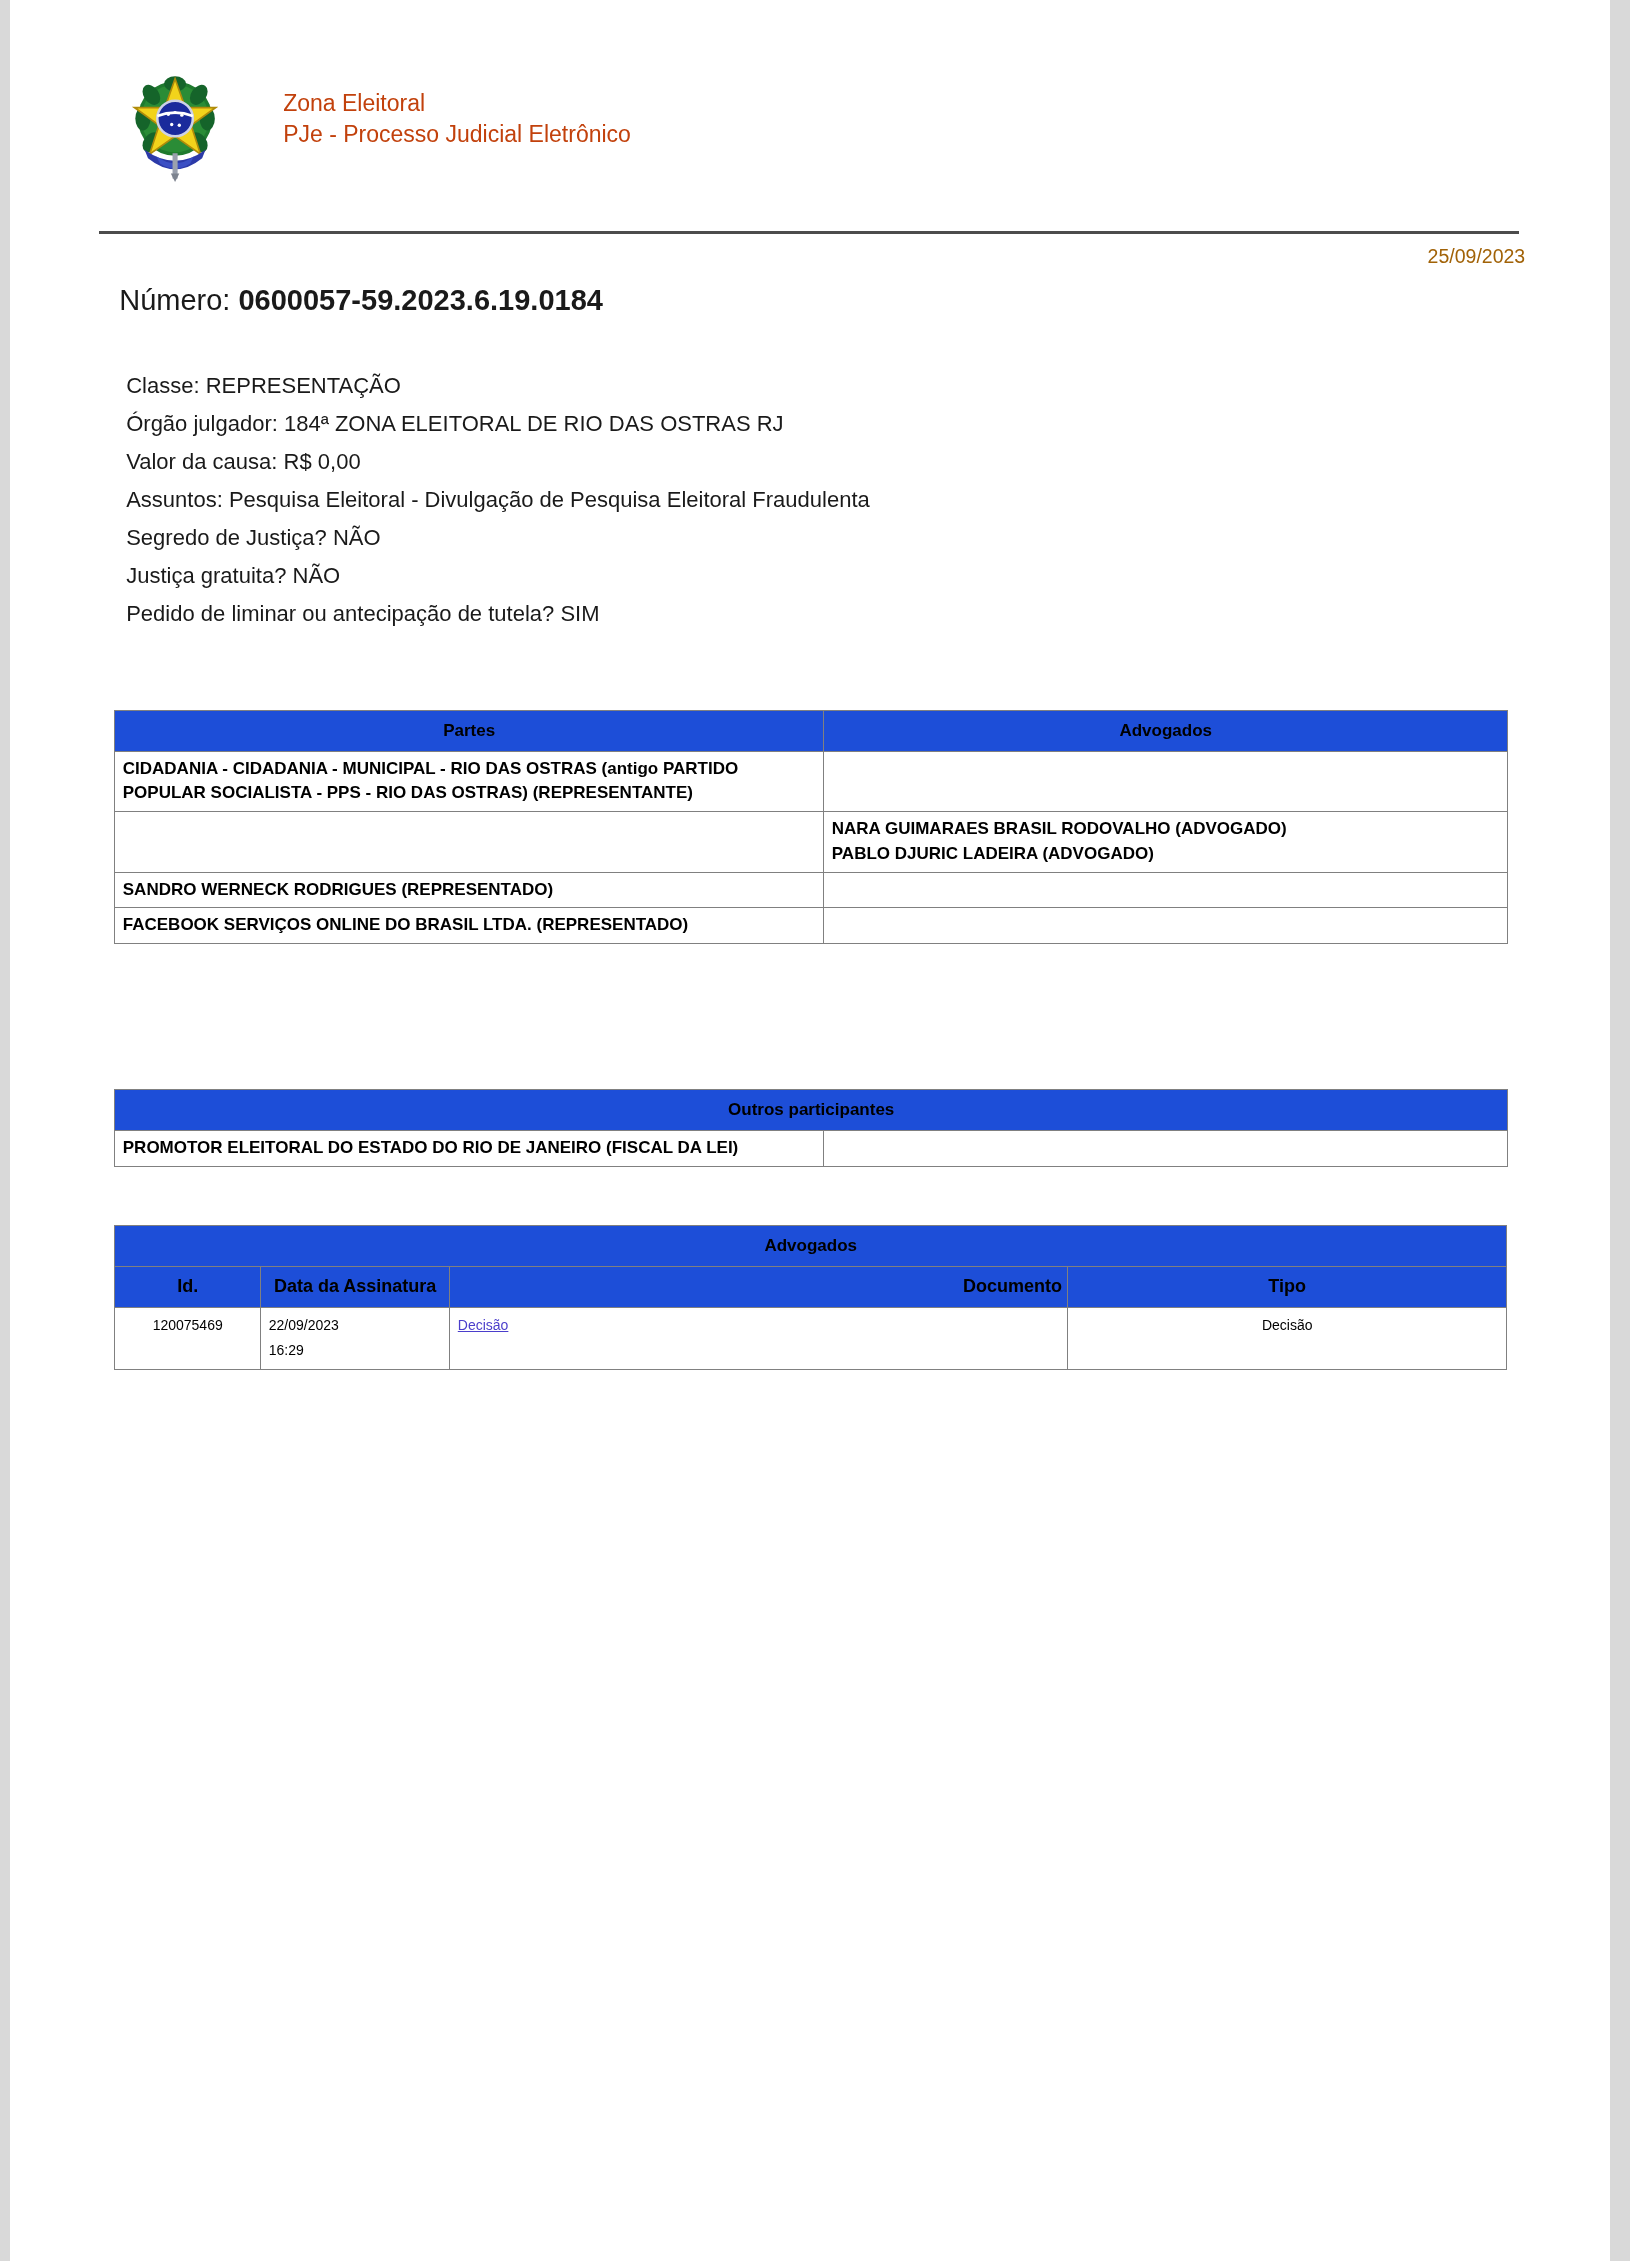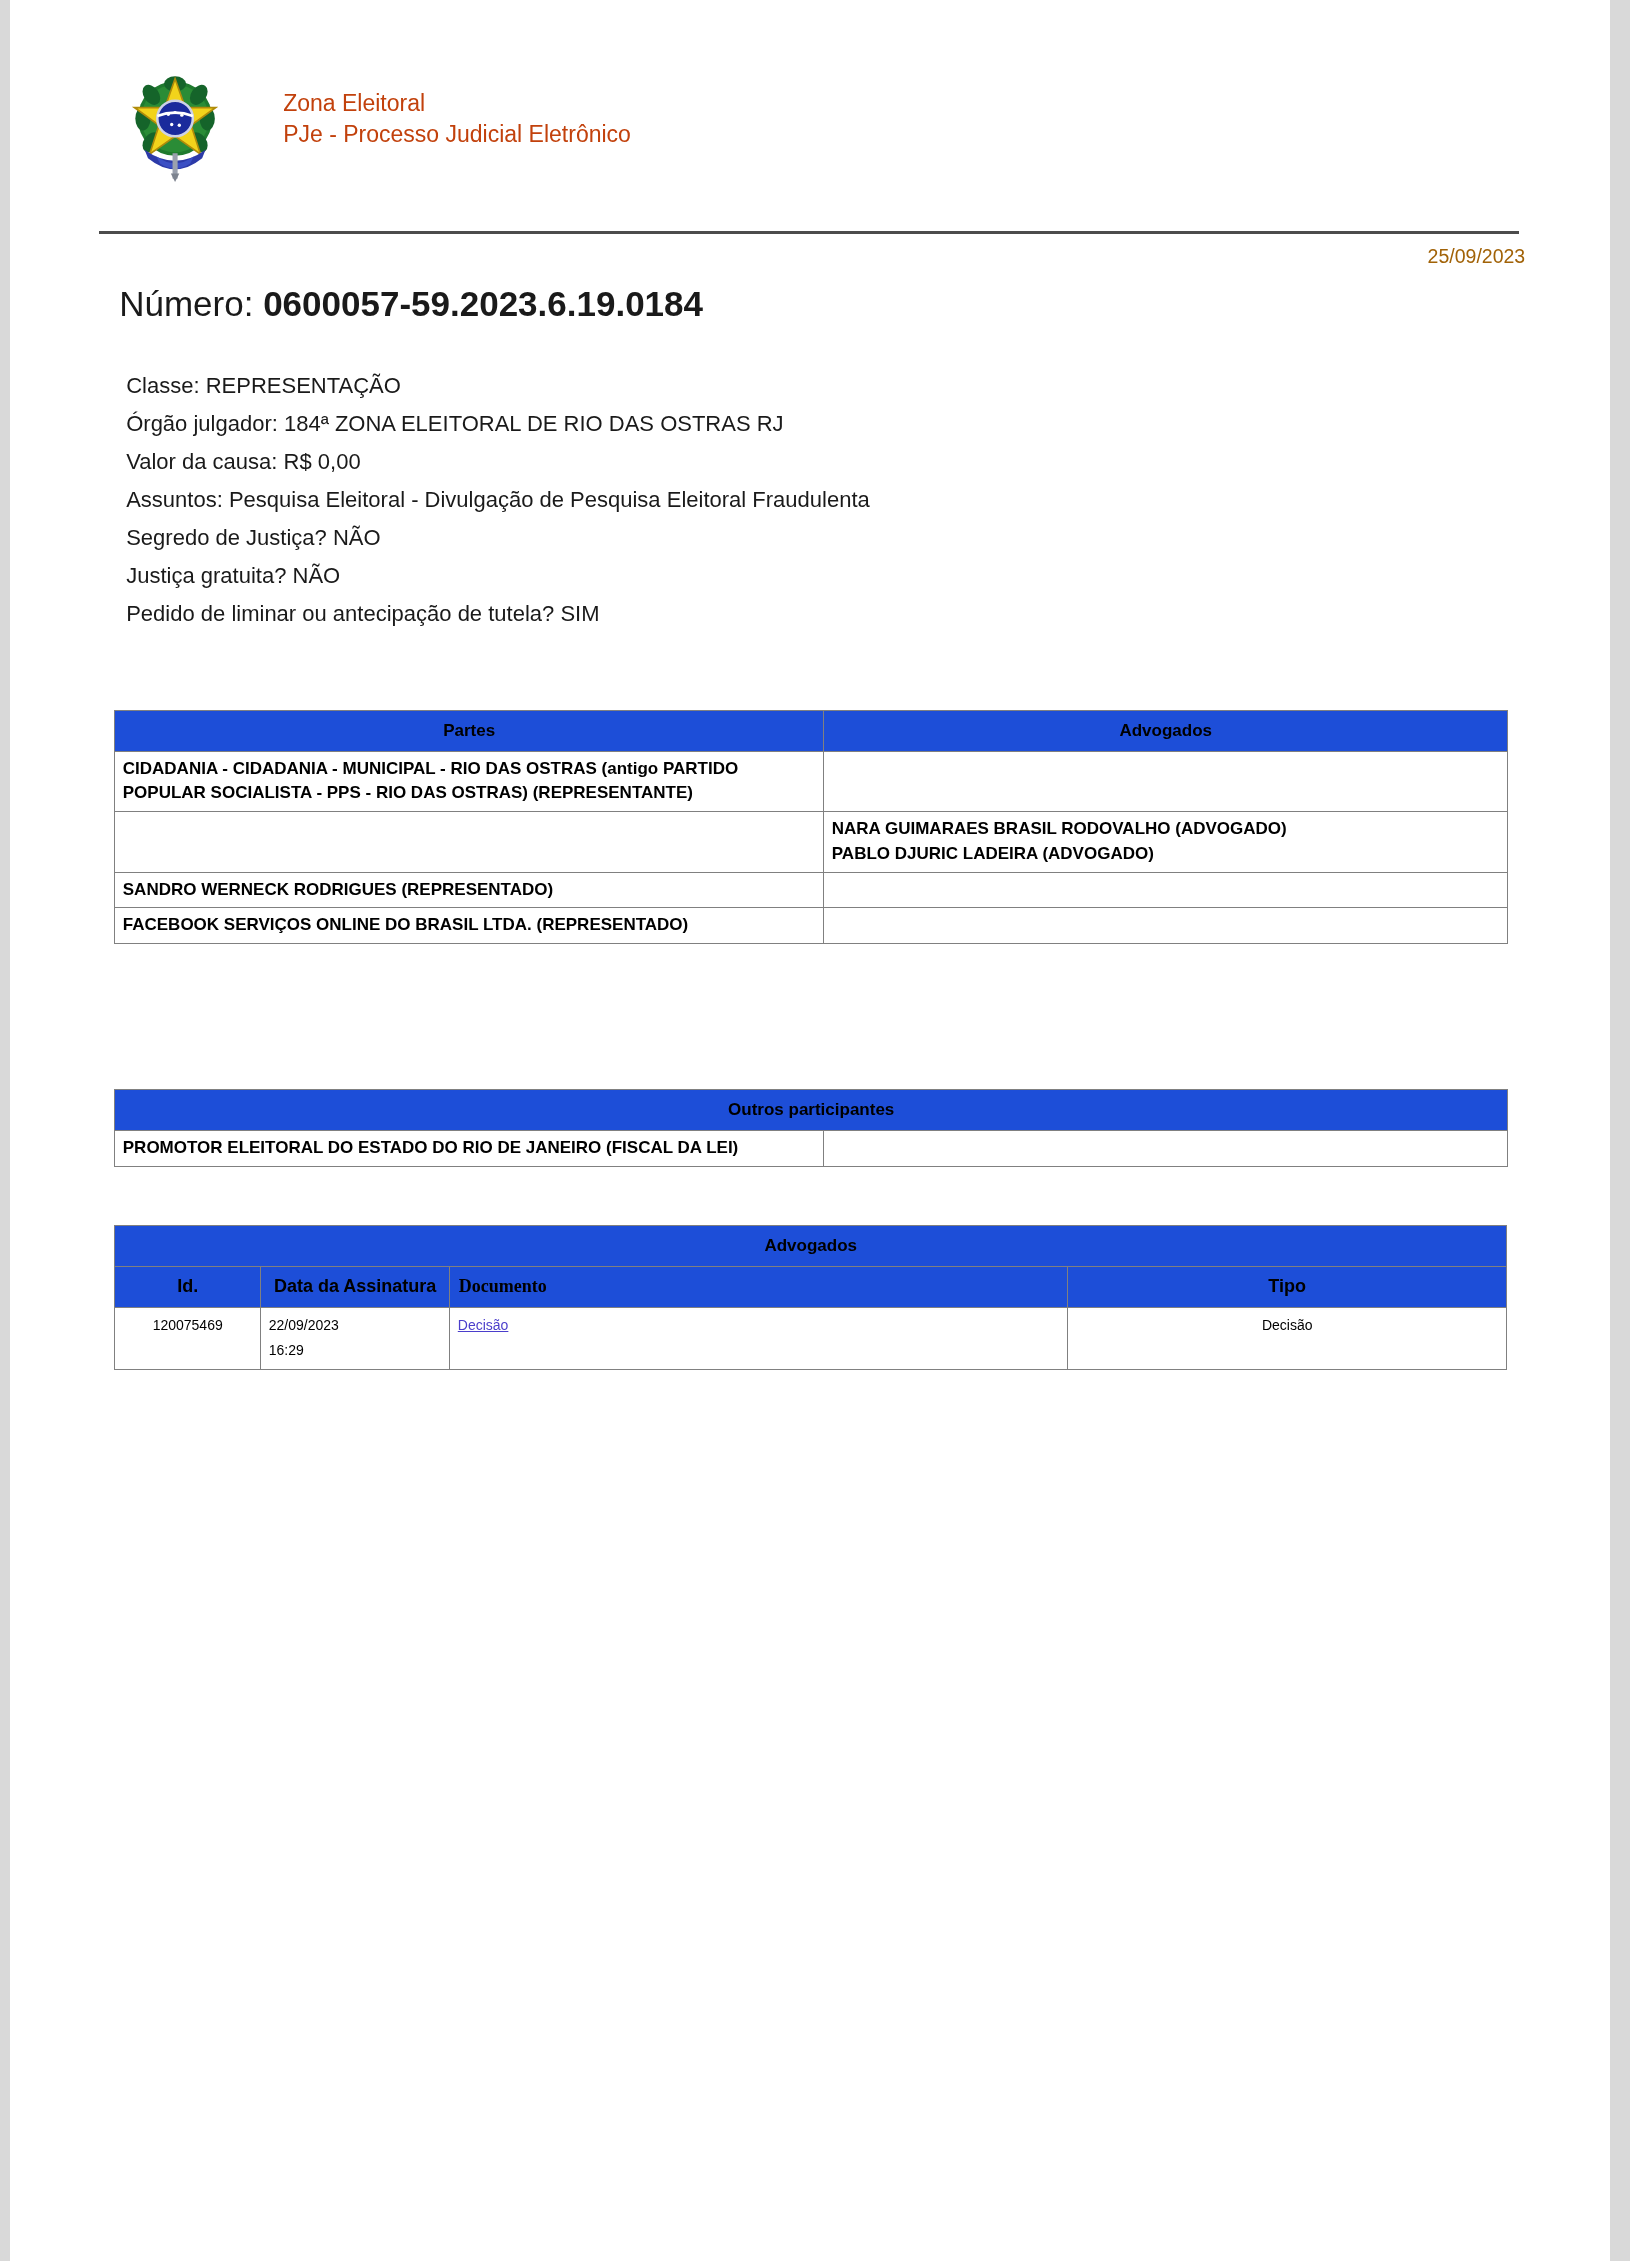--- a/index.html
+++ b/index.html
@@ -64,21 +64,21 @@
     top: 245px;
     font-size: 19.5px;
     color: #a16207;
   }
 
   
   .numero {
     position: absolute;
     left: 109px;
     top: 284px;
-    font-size: 35px;
+    font-size: 29px;
     color: #1a1a1a;
     white-space: nowrap;
   }
   .numero b { font-weight: bold; }
 
   .meta {
     position: absolute;
     left: 116px;
     top: 367px;
     font-size: 22px;
@@ -120,21 +120,21 @@
   #documentos-table td {
     font-weight: normal;
     font-size: 14px;
     line-height: 25.5px;
     vertical-align: top;
   }
   #documentos-table th.sub {
     font-size: 18px;
     vertical-align: middle;
   }
-  #documentos-table th.sub.left-al { text-align: left; padding-left: 8.5px; font-family: Liberation Serif, serif; }
+  #documentos-table th.sub.left-al { text-align: right; padding-left: 8.5px; }
   .doc-link {
     color: #4b3ecb;
     text-decoration: underline;
     cursor: pointer;
   }
   .cell-center { text-align: center; }
 </style>
 </head>
 <body>
 

